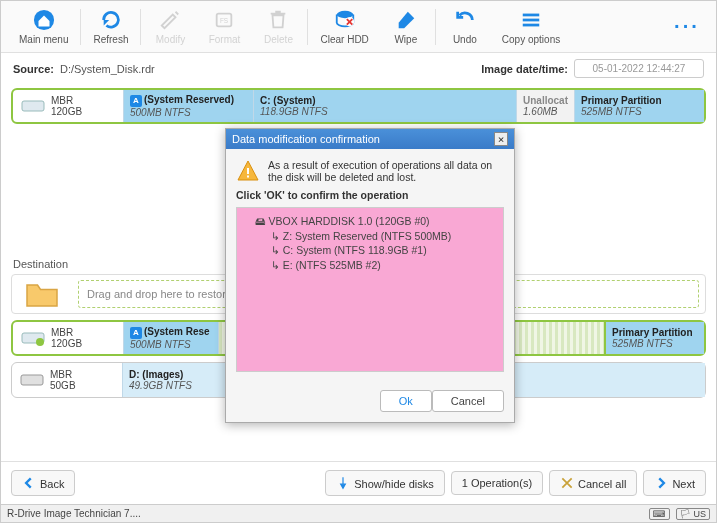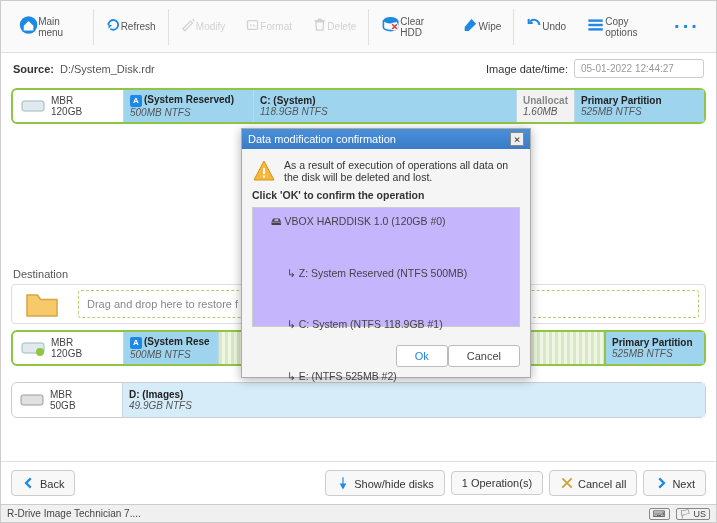--- a/index.html
+++ b/index.html
@@ -2,36 +2,36 @@
 <html><head>
 <meta charset="utf-8">
 <style>
   * { box-sizing: border-box; font-family: Arial, sans-serif; }
   body { margin: 0; padding: 0; width: 717px; height: 523px; background: #fff; font-size: 11px; color: #333; overflow: hidden; position: relative; }
   
   .window { width: 717px; height: 523px; display: flex; flex-direction: column; border: 1px solid #ccc; }
   
   
   .toolbar { display: flex; align-items: center; padding: 4px 8px; border-bottom: 1px solid #e0e0e0; background: #fafafa; height: 52px; }
-  .tool-btn { display: flex; flex-direction: row; align-items: center; justify-content: center; padding: 4px 8px; margin: 0 2px; cursor: pointer; font-size: 10px; color: #555; min-width: 50px; }
+  .tool-btn { display: flex; flex-direction: column; align-items: center; justify-content: center; padding: 4px 8px; margin: 0 2px; cursor: pointer; font-size: 10px; color: #555; min-width: 50px; }
   .tool-btn.disabled { opacity: 0.5; color: #aaa; }
   .tool-btn svg, .tool-btn .ico { width: 22px; height: 22px; margin-bottom: 3px; }
   .tool-sep { width: 1px; height: 36px; background: #e0e0e0; margin: 0 2px; }
   .dots-btn { margin-left: auto; color: #1e88e5; font-size: 20px; font-weight: bold; padding: 0 8px; cursor: pointer; letter-spacing: 2px; }
   
   
   .info-row { display: flex; align-items: center; padding: 6px 12px; gap: 6px; }
   .src-label { font-weight: bold; }
   .src-path { color: #555; flex: 1; }
-  .idt-label { font-weight: normal; margin-left: auto; }
-  .idt-box { border: 1px solid #ccc; border-radius: 3px; padding: 3px 6px; color: #999; width: 130px; font-size: 10px; }
+  .idt-label { font-weight: bold; margin-left: auto; }
+  .idt-box { border: 1px solid #ccc; border-radius: 3px; padding: 3px 6px; color: #999; width: 130px; font-size: 10px; text-align: center; }
   
   
   .main-area { padding: 4px 10px; overflow: hidden; flex: 1; }
-  .disk-row { display: flex; align-items: stretch; border: 2px solid #8ec641; border-radius: 6px; margin-bottom: 16px; background: #fff; height: 36px; }
+  .disk-row { display: flex; align-items: stretch; border: 2px solid #8ec641; border-radius: 6px; margin-bottom: 6px; background: #fff; height: 36px; }
   .disk-row.plain { border: 1px solid #ccc; }
   .disk-head { display: flex; align-items: center; gap: 6px; padding: 0 8px; width: 110px; min-width: 110px; }
   .disk-head .disk-ico { width: 24px; height: 16px;}
   .disk-head .mbr { font-size: 10px; color: #444; line-height: 1.15; }
   .part { border-left: 1px solid #c0d8e8; padding: 3px 6px; font-size: 10px; display: flex; flex-direction: column; justify-content: center; }
   .part .pt { font-weight: bold; color: #222; }
   .part .ps { color: #555; font-style: italic; }
   .part.blue { background: #9fd4ef; }
   .part.ltblue { background: #d6ecf8; }
   .part.gray { background: #f2f2f2; }
@@ -48,30 +48,30 @@
   .btn { border:1px solid #ccc; background:#f8f8f8; border-radius:4px; padding:5px 10px; font-size:11px; display:flex; align-items:flex-end; gap:4px; cursor:pointer; }
   .btn svg { width:14px; height:14px; }
   .spacer { flex:1; }
   
   
   .status { display:flex; align-items:center; padding:2px 6px; border-top:1px solid #ccc; background:#f0f0f0; height:18px; font-size:10px; color:#444; }
   .status .right { margin-left:auto; display:flex; gap:6px; align-items:center; }
   .kbd { border:1px solid #888; padding:0 3px; border-radius:2px; font-size:9px; }
   
   
-  .dialog { position:absolute; left:241px; top:128px; width:290px; background:#f5f5f5; border:1px solid #aaa; box-shadow:0 2px 10px rgba(0,0,0,0.3); z-index:10; }
+  .dialog { position:absolute; left:225px; top:128px; width:290px; background:#f5f5f5; border:1px solid #aaa; box-shadow:0 2px 10px rgba(0,0,0,0.3); z-index:10; }
   .dlg-title { background: linear-gradient(#4a90d9,#3a7bc8); color:#fff; padding:3px 6px; font-size:11px; display:flex; align-items:center; }
   .dlg-close { margin-left:auto; font-family:monospace; cursor:pointer; border:1px solid #888; background:#eee; width:14px; height:14px; display:flex; align-items:center; justify-content:center; font-size:11px; color:#333; }
   .dlg-body { padding:10px; font-size:10.5px; color:#333; }
   .dlg-warn { display:flex; gap:8px; margin-bottom:6px; }
   .dlg-warn svg { width:24px; height:24px; flex-shrink:0; }
   .dlg-confirm { font-weight:bold; margin-bottom:6px; }
-  .dlg-list { border:1px solid #ccc; background:#c4b5fd; padding:6px; height:120px; line-height:1.4; color:#444; }
+  .dlg-list { border:1px solid #ccc; background:#f9a8d4; padding:6px; height:165px; line-height:1.4; color:#444; }
   .dlg-list .li0 { padding-left:12px; }
-  .dlg-list .li1 { padding-left:28px;margin-top:37px; }
+  .dlg-list .li1 { padding-left:28px; }
   .dlg-actions { display:flex; justify-content:flex-end; padding:8px 10px 10px; }
   .dbtn { border:1px solid #bbb; background:#fff; border-radius:3px; padding:4px 18px; font-size:11px; cursor:pointer; color:#1e88e5; }
   .dbtn.cancel { color:#444; }
 </style>
 </head>
 <body>
 
 <div class="window">
 
   <div class="toolbar">

